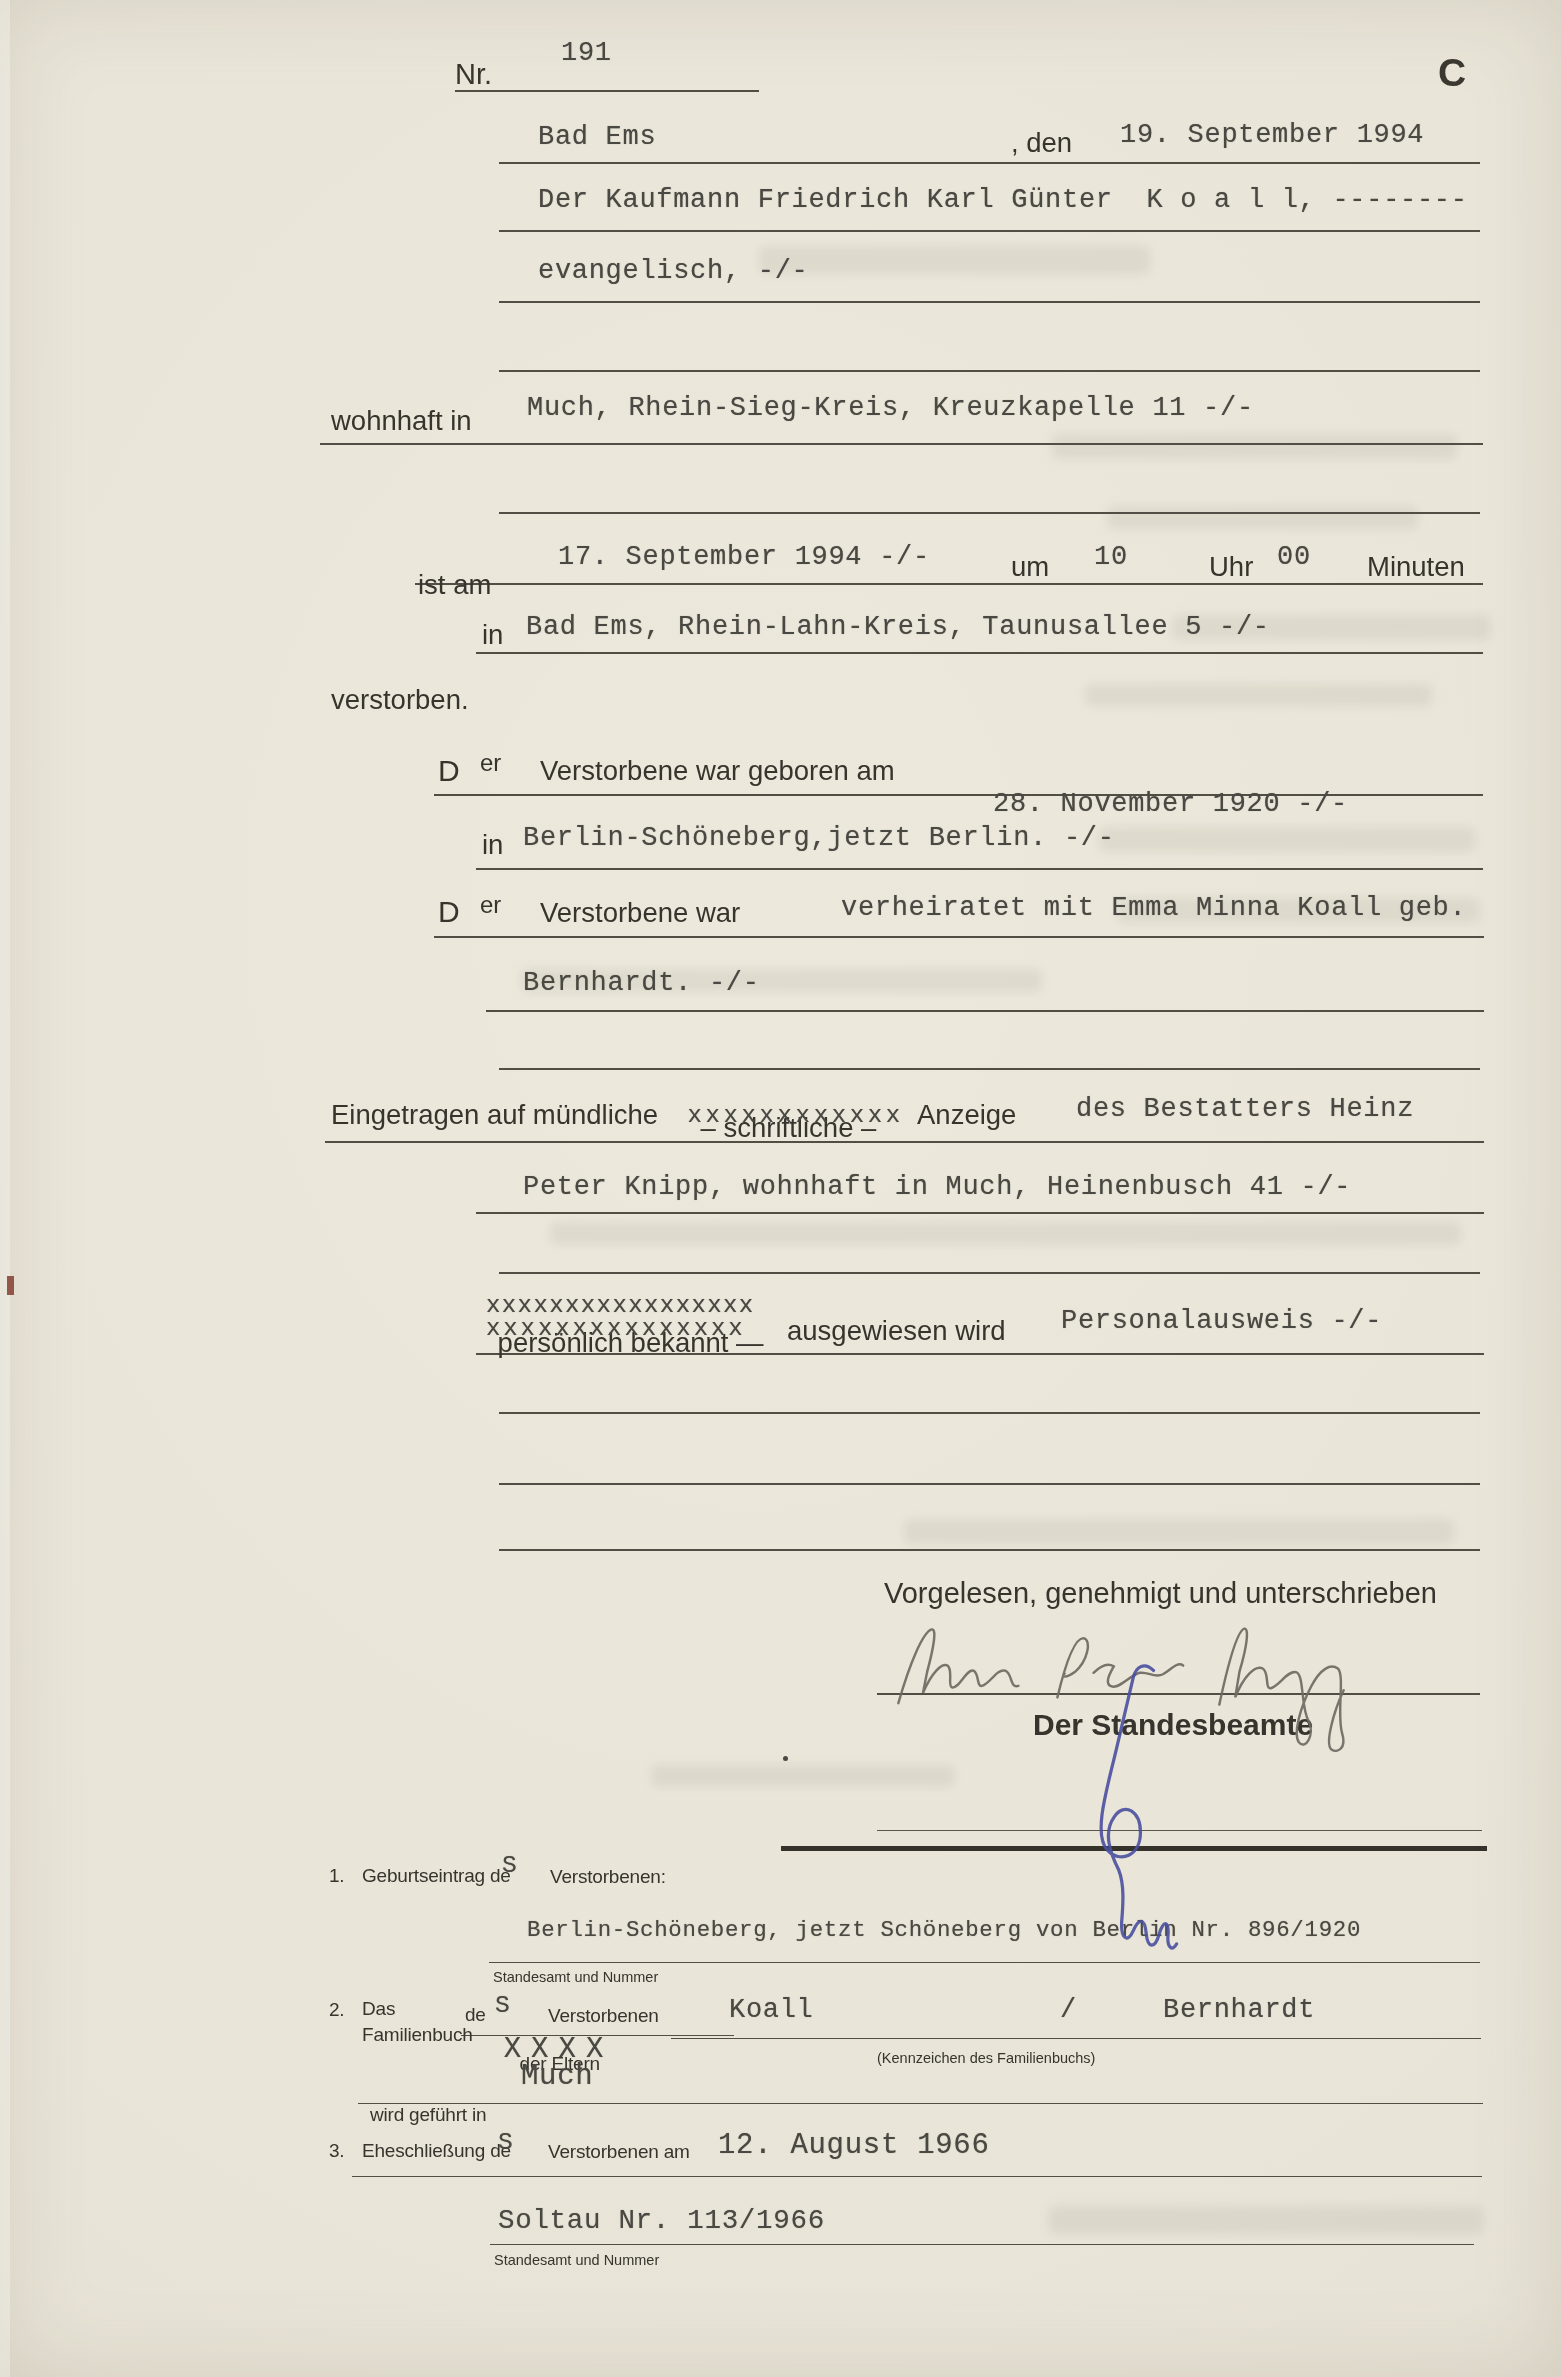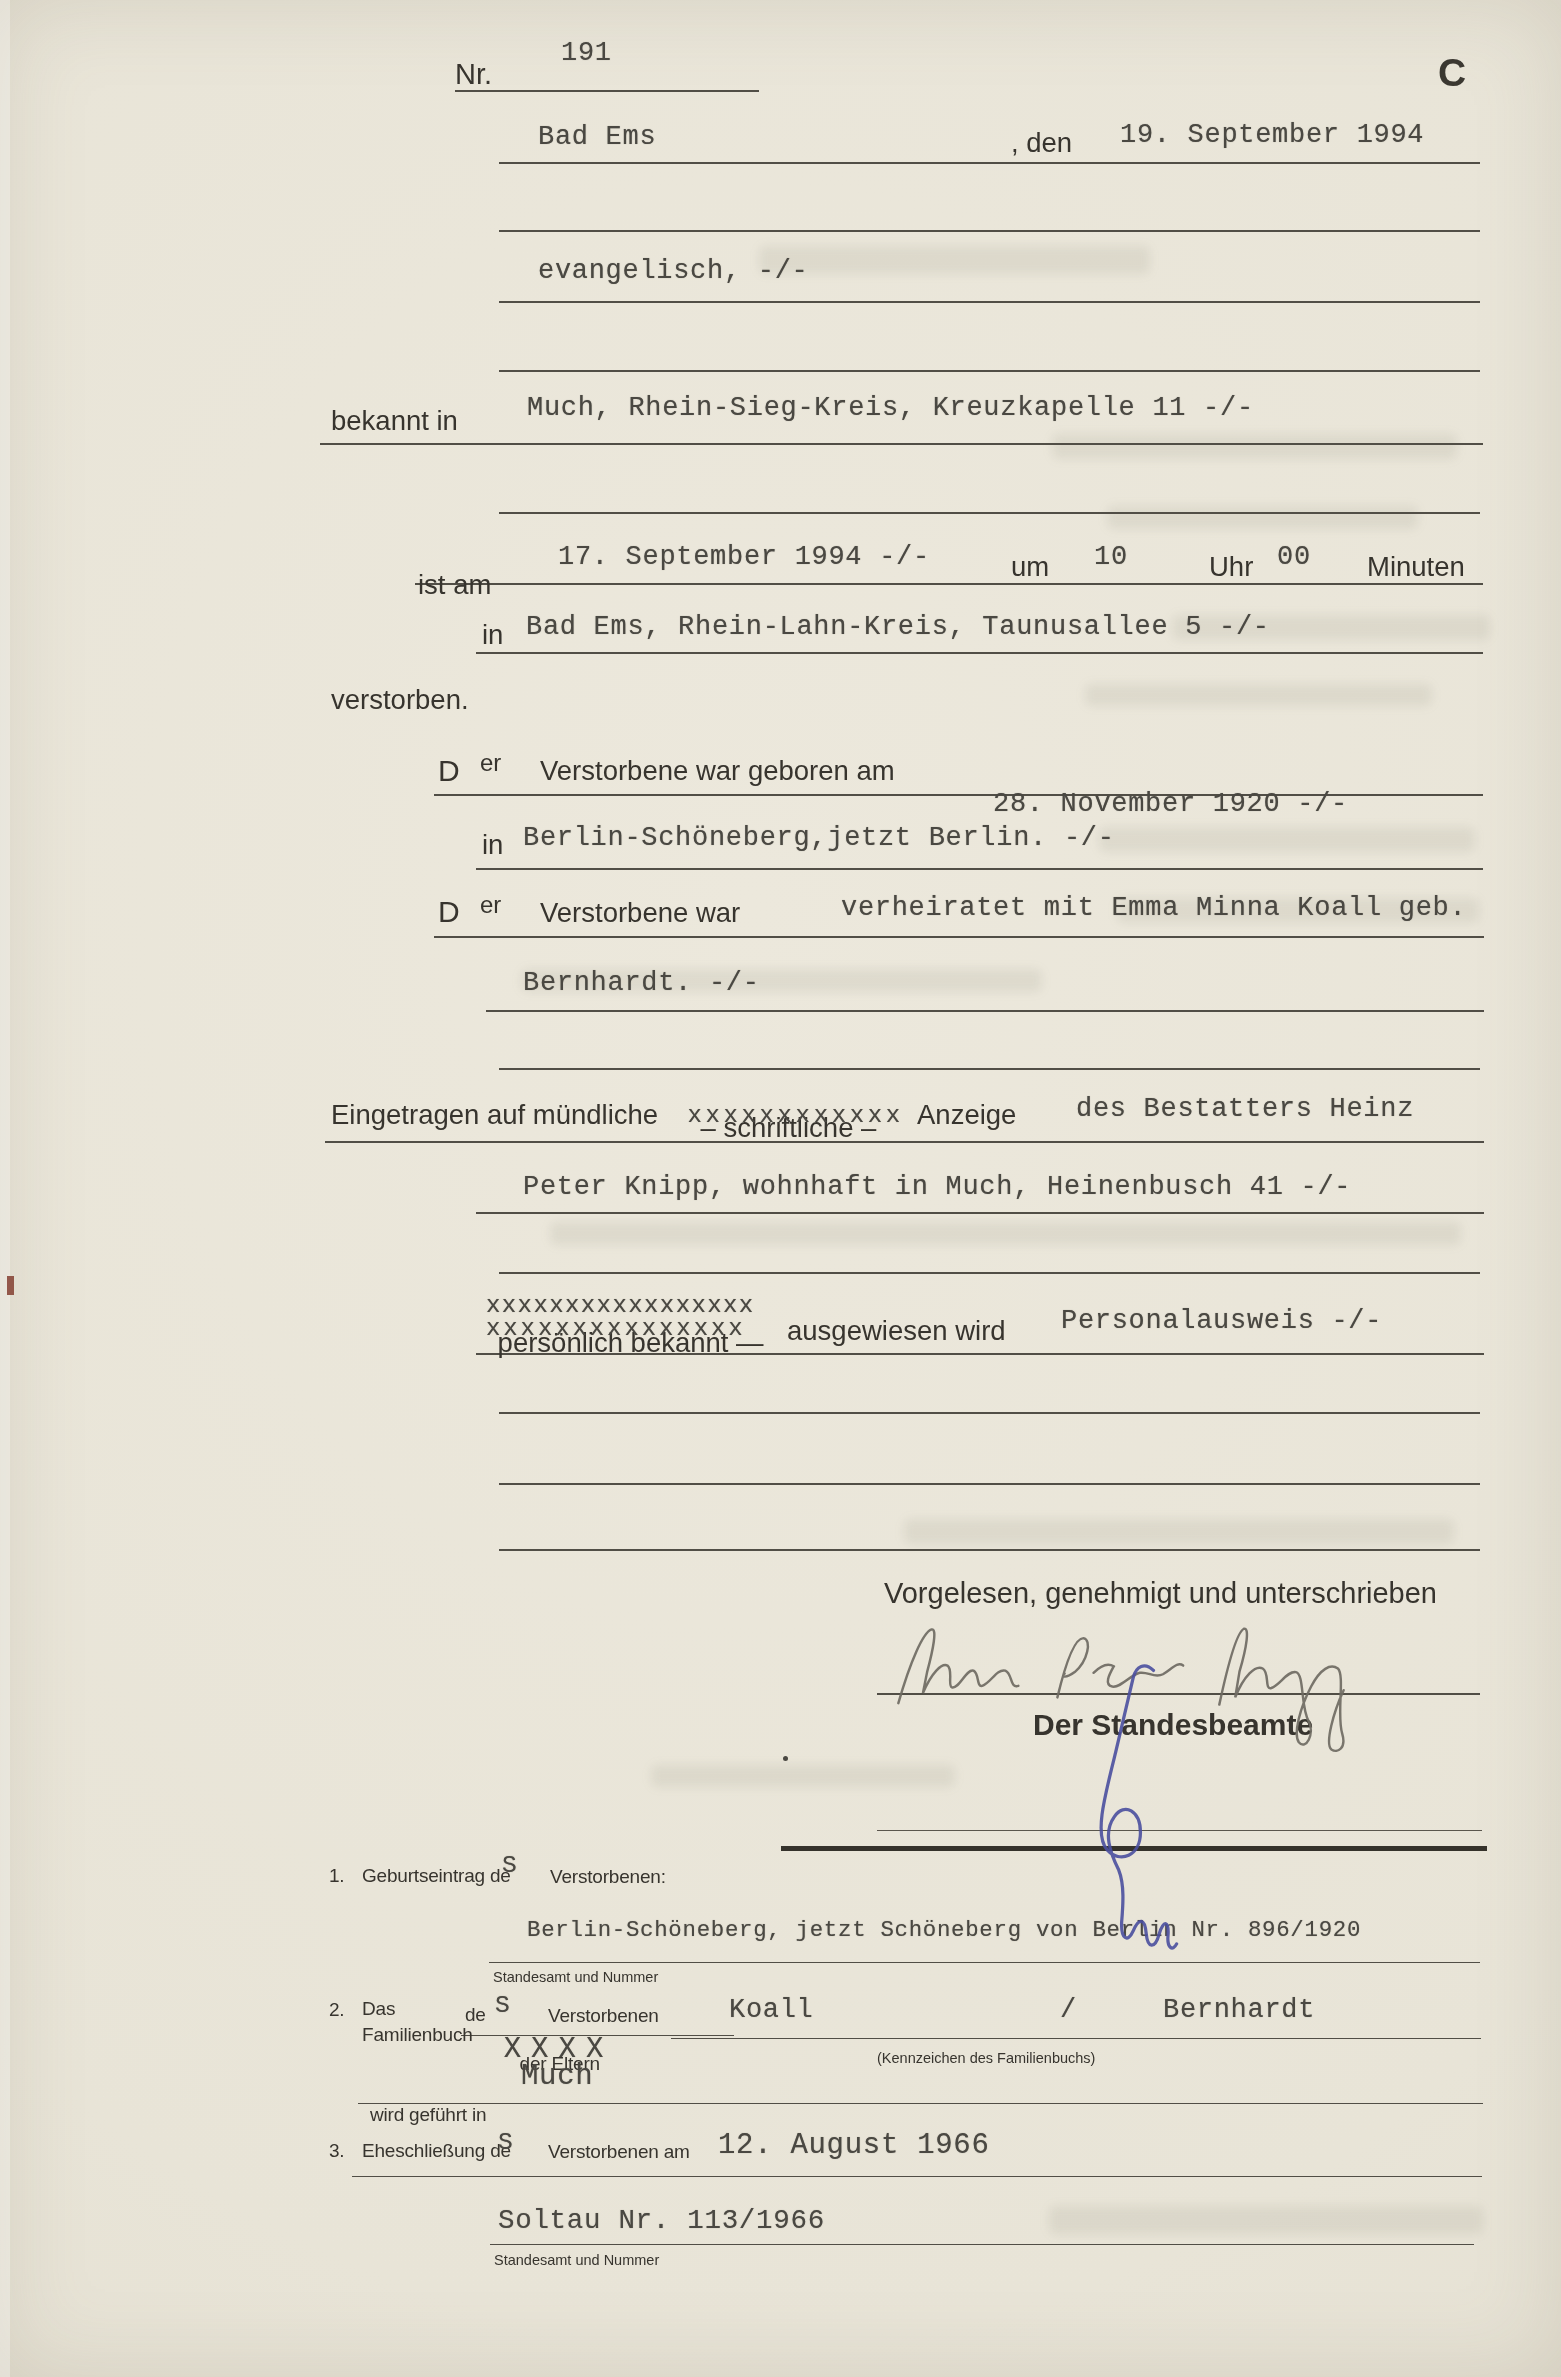--- a/index.html
+++ b/index.html
@@ -61,27 +61,28 @@
   <span class="pos p" style="left:455px;top:58px;font-size:29px;">Nr.</span>
   <span class="pos t" style="left:561px;top:38px;">191</span>
   <div class="line" style="left:455px;top:90px;width:304px;"></div>
   <span class="pos p b" style="left:1438px;top:51px;font-size:39px;color:#3b3831;">C</span>
 
   <span class="pos t" style="left:538px;top:122px;">Bad Ems</span>
   <span class="pos p" style="left:1011px;top:127px;">, den</span>
   <span class="pos t" style="left:1120px;top:120px;">19. September 1994</span>
   <div class="line" style="left:499px;top:162px;width:981px;"></div>
 
+  <span class="pos t" style="left:538px;top:185px;">Der Kaufmann Friedrich Karl Günter  K o a l l, --------</span>
   <div class="line" style="left:499px;top:230px;width:981px;"></div>
 
   <span class="pos t" style="left:538px;top:256px;">evangelisch, -/-</span>
   <div class="line" style="left:499px;top:301px;width:981px;"></div>
   <div class="line" style="left:499px;top:370px;width:981px;"></div>
 
-  <span class="pos p" style="left:331px;top:405px;">bekannt in</span>
+  <span class="pos p" style="left:331px;top:405px;">wohnhaft in</span>
   <span class="pos t" style="left:527px;top:393px;">Much, Rhein-Sieg-Kreis, Kreuzkapelle 11 -/-</span>
   <div class="line" style="left:320px;top:443px;width:1163px;"></div>
   <div class="line" style="left:499px;top:512px;width:981px;"></div>
 
   <span class="pos p" style="left:418px;top:550px;margin-top:19px;">ist am</span>
   <span class="pos t" style="left:534px;top:542px;margin-left:24px;">17. September 1994 -/-</span>
   <span class="pos p" style="left:1011px;top:551px;">um</span>
   <span class="pos t" style="left:1094px;top:542px;">10</span>
   <span class="pos p" style="left:1209px;top:551px;">Uhr</span>
   <span class="pos t" style="left:1277px;top:542px;">00</span>

